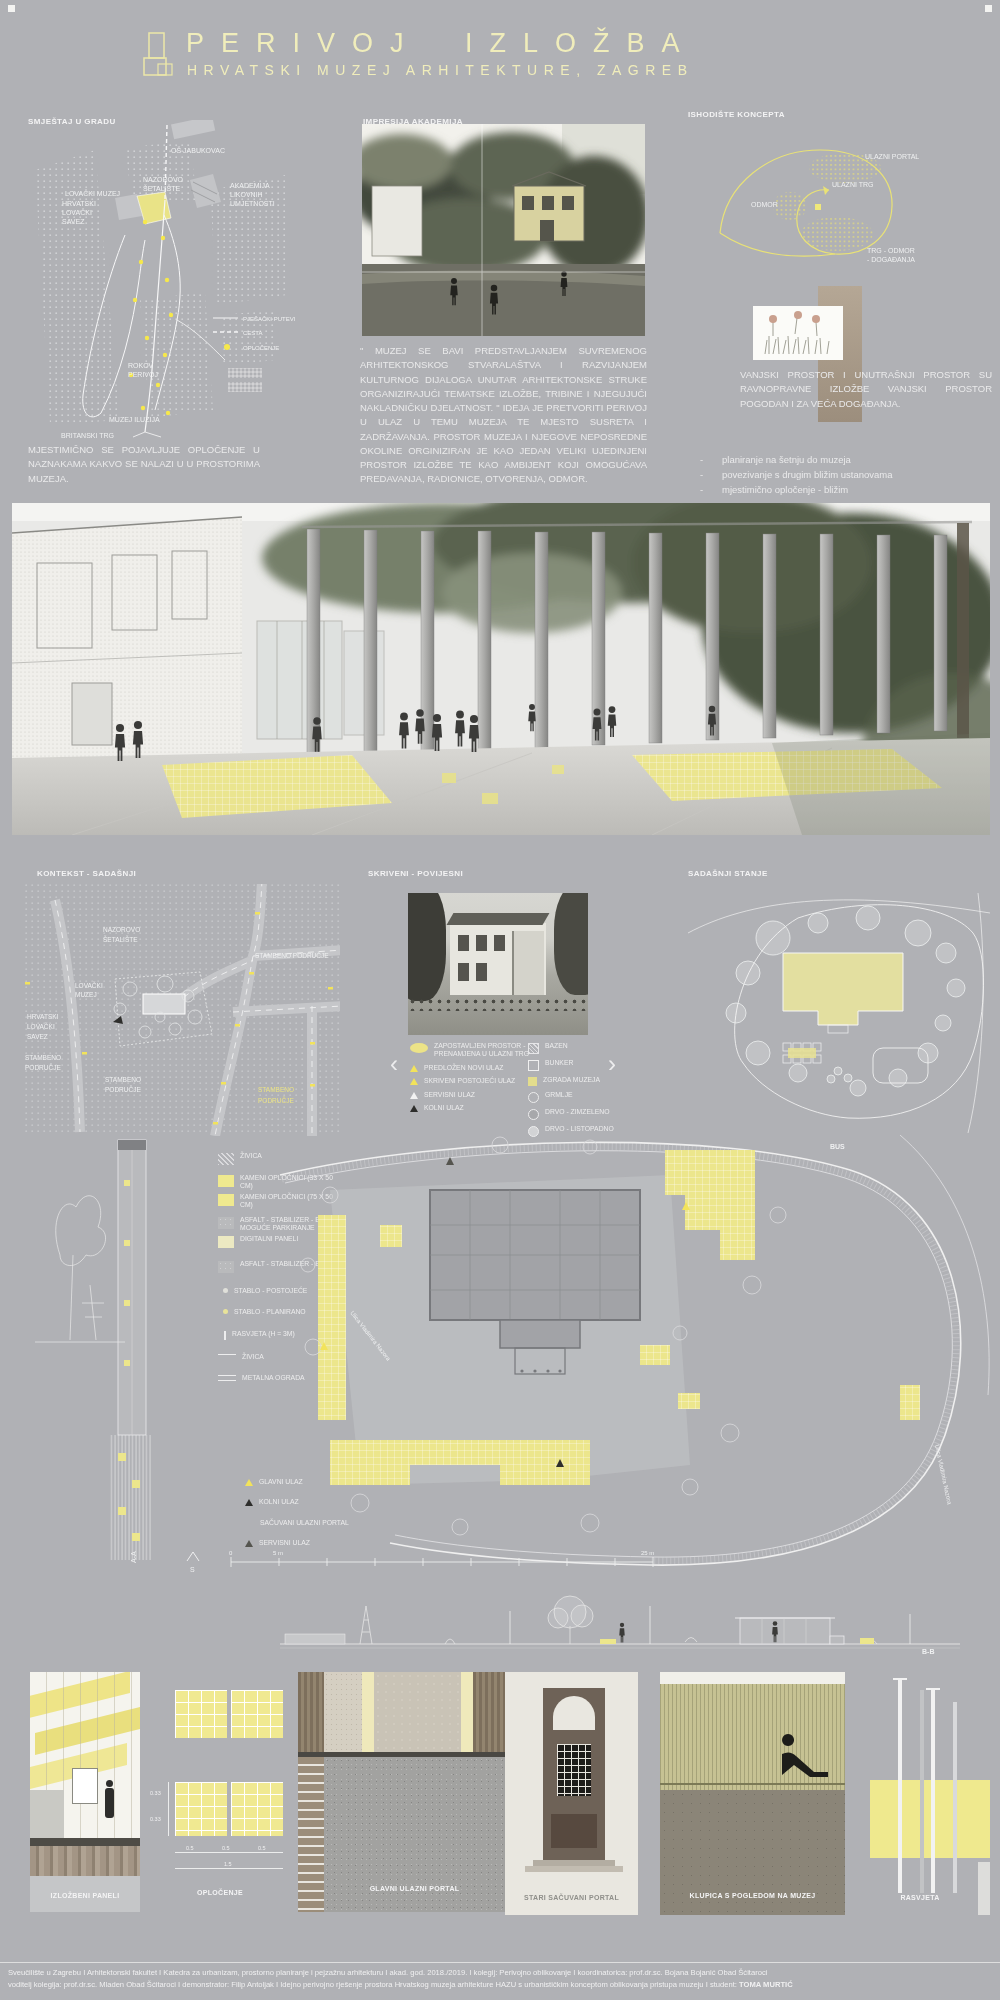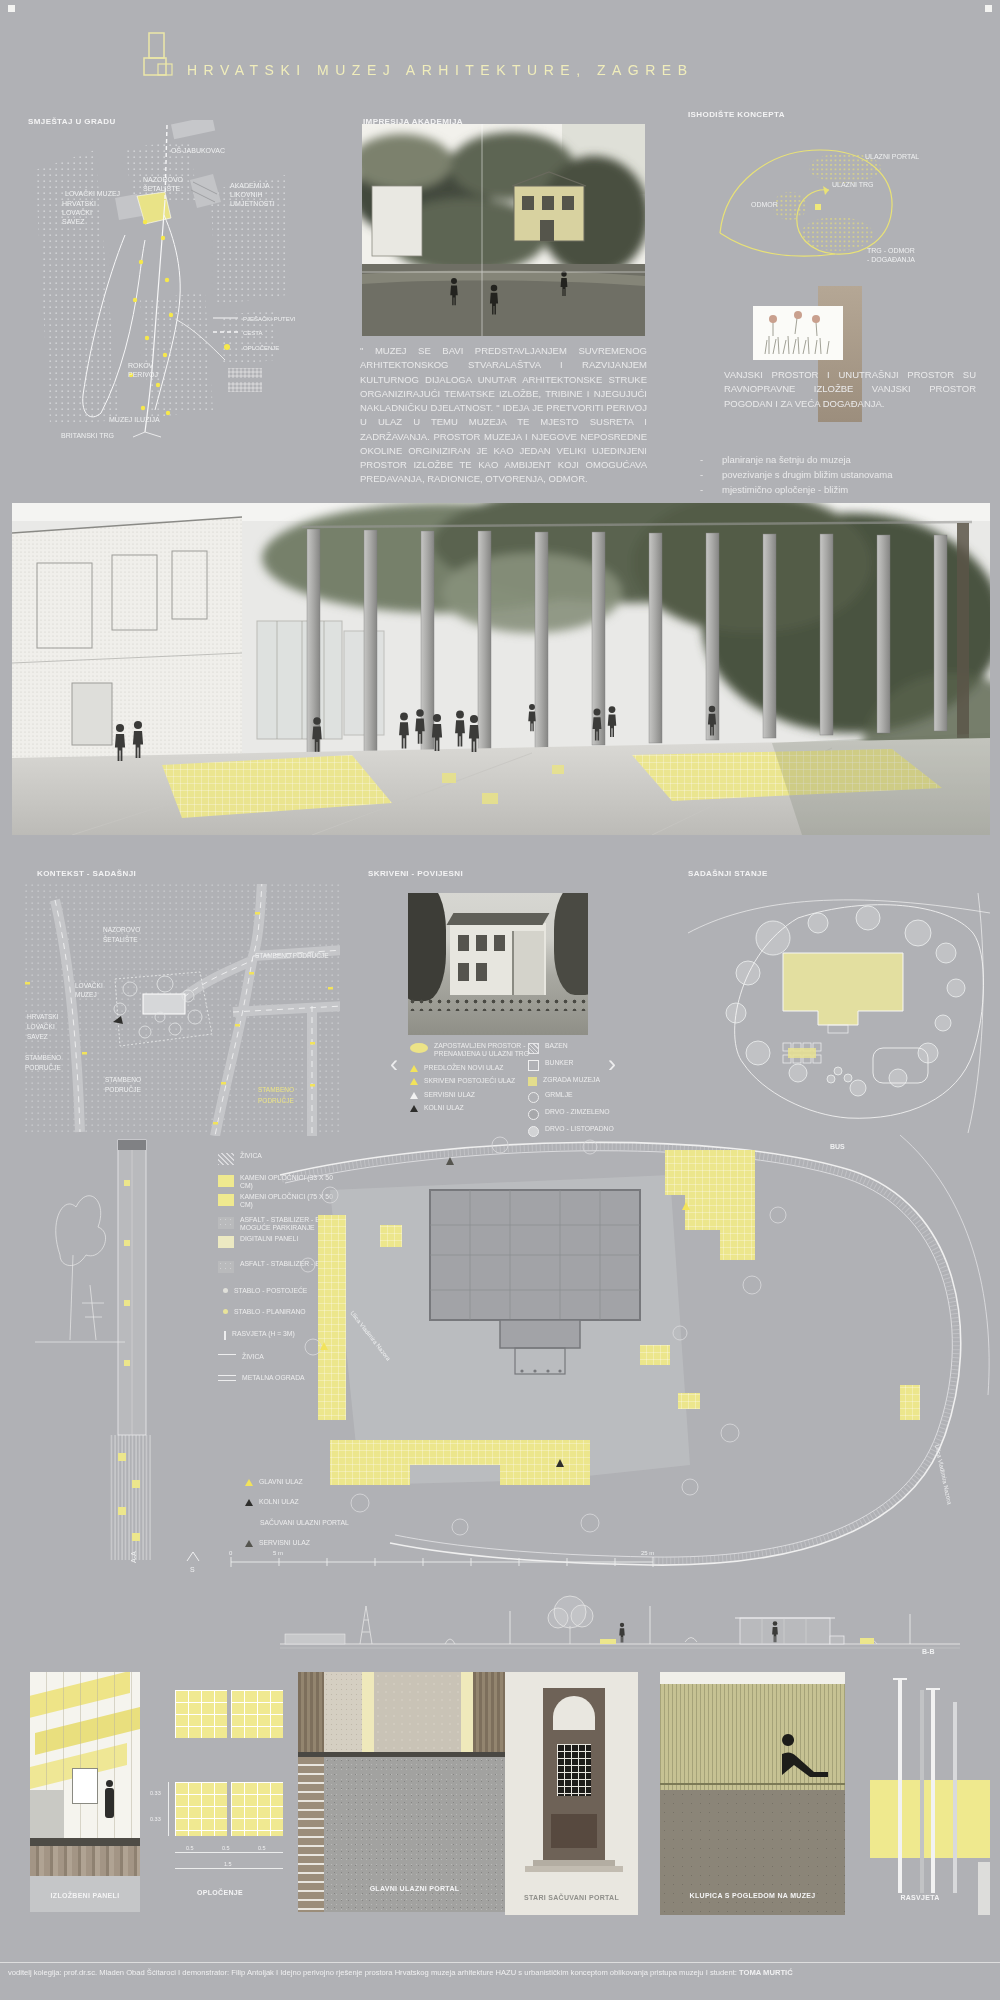--- a/index.html
+++ b/index.html
@@ -89,20 +89,21 @@
   </svg>
 
   <div class="abs" style="left:8px;top:5px;width:7px;height:7px;background:#f3f3f1"></div>
   <div class="abs" style="left:985px;top:5px;width:7px;height:7px;background:#f3f3f1"></div>
 
   <svg class="abs" style="left:142px;top:31px" width="36" height="50">
     <rect x="7" y="2" width="15" height="25" fill="none" stroke="#ece7a8" stroke-width="1.5"></rect>
     <rect x="2" y="27" width="22" height="17" fill="none" stroke="#ece7a8" stroke-width="1.5"></rect>
     <rect x="16" y="33" width="14" height="11" fill="none" stroke="#ece7a8" stroke-width="1.2"></rect>
   </svg>
+  <div class="abs" style="left:186px;top:28px;font-size:27px;letter-spacing:17px;word-spacing:20px;color:#f0edbb;white-space:nowrap">PERIVOJ IZLOŽBA</div>
   <div class="abs" style="left:187px;top:62px;font-size:14px;letter-spacing:6.5px;color:#f0edbb;white-space:nowrap">HRVATSKI MUZEJ ARHITEKTURE, ZAGREB</div>
 
   <div class="abs hd" style="left:28px;top:117px">SMJEŠTAJ U GRADU</div>
   <svg class="abs" style="left:25px;top:120px" width="280" height="318" viewBox="0 0 280 318">
     <g opacity="0.85">
       <polygon points="10,50 70,30 95,300 25,305" fill="url(#dotsG)"></polygon>
       <polygon points="100,28 165,20 172,80 108,88" fill="url(#dotsG)"></polygon>
       <polygon points="185,70 260,55 262,175 192,185" fill="url(#dotsG)"></polygon>
       <polygon points="115,180 180,172 188,290 125,298" fill="url(#dotsG)"></polygon>
       <polygon points="195,195 250,190 252,240 198,245" fill="url(#dotsG)"></polygon>
@@ -154,20 +155,21 @@
       <path d="M188,198 L213,198" stroke="#f4f4f5" stroke-width="1"></path>
       <text x="218" y="201" class="t6">PJEŠAČKI PUTEVI</text>
       <path d="M188,212 L213,212" stroke="#f4f4f5" stroke-width="1.4" stroke-dasharray="4,3"></path>
       <text x="218" y="215" class="t6">CESTA</text>
       <circle cx="202" cy="227" r="3" fill="#f6e84b"></circle>
       <text x="218" y="230" class="t6">OPLOČENJE</text>
       <rect x="203" y="248" width="34" height="10" fill="url(#gridW)"></rect>
       <rect x="203" y="262" width="34" height="10" fill="url(#gridW)"></rect>
     </g>
   </svg>
+  <div class="abs par" style="left:28px;top:443px;width:232px">MJESTIMIČNO SE POJAVLJUJE OPLOČENJE U NAZNAKAMA KAKVO SE NALAZI U U PROSTORIMA MUZEJA.</div>
 
   <div class="abs hd" style="left:363px;top:117px">IMPRESIJA AKADEMIJA</div>
   <svg class="abs" style="left:362px;top:124px" width="283" height="212" viewBox="0 0 283 212">
     <rect width="283" height="212" fill="#f2f1ec"></rect>
     <rect x="0" y="150" width="120" height="62" fill="#e6e3d2"></rect>
     <rect x="200" y="0" width="83" height="70" fill="#dfe0d8"></rect>
     <g filter="url(#soft)">
       <ellipse cx="60" cy="70" rx="70" ry="45" fill="#434a3c"></ellipse>
       <ellipse cx="150" cy="42" rx="62" ry="34" fill="#5d6553"></ellipse>
       <ellipse cx="232" cy="92" rx="55" ry="60" fill="#49503f"></ellipse>
@@ -215,21 +217,21 @@
   <svg class="abs" style="left:753px;top:306px" width="90" height="54">
     <rect width="90" height="54" fill="#fbfbf8"></rect>
     <g stroke="#7a7a6c" stroke-width="0.7" fill="none">
       <path d="M12,48 L14,34 M16,48 L16,30 M20,48 L23,33 M26,48 L25,31 M30,48 L33,34 M36,48 L35,30 M40,48 L43,33 M46,48 L45,31 M50,48 L53,34 M56,48 L55,31 M62,48 L64,34 M68,48 L67,32 M74,48 L76,35"></path>
       <path d="M20,30 L20,16 M42,28 L44,12 M64,30 L63,16"></path>
     </g>
     <circle cx="20" cy="13" r="4" fill="#c9a08e"></circle>
     <circle cx="45" cy="9" r="4" fill="#c9a08e"></circle>
     <circle cx="63" cy="13" r="4" fill="#c9a08e"></circle>
   </svg>
-  <div class="abs par" style="left:724px;top:368px;width:252px">VANJSKI PROSTOR I UNUTRAŠNJI PROSTOR SU RAVNOPRAVNE IZLOŽBE VANJSKI PROSTOR POGODAN I ZA VEĆA DOGAĐANJA.</div>
+  <div class="abs par" style="left:740px;top:368px;width:252px">VANJSKI PROSTOR I UNUTRAŠNJI PROSTOR SU RAVNOPRAVNE IZLOŽBE VANJSKI PROSTOR POGODAN I ZA VEĆA DOGAĐANJA.</div>
   <div class="abs" style="left:700px;top:452px;width:280px;font-size:9.5px;line-height:1.6;color:#eaeaeb">
     <div style="display:flex">
         <span style="width:22px">-</span>
         <span>planiranje na šetnju do muzeja</span>
       </div>
     <div style="display:flex">
         <span style="width:22px">-</span>
         <span>povezivanje s drugim bližim ustanovama</span>
       </div>
     <div style="display:flex">
@@ -736,16 +738,17 @@
     <div class="abs" style="left:55px;top:18px;width:4px;height:203px;background:#c2c3c5"></div>
     <div class="abs" style="left:66px;top:18px;width:4px;height:203px;background:#f2f2f2"></div>
     <div class="abs" style="left:88px;top:30px;width:4px;height:191px;background:#d8d9db"></div>
     <div class="abs" style="left:28px;top:6px;width:14px;height:2px;background:#f2f2f2"></div>
     <div class="abs" style="left:61px;top:16px;width:14px;height:2px;background:#f2f2f2"></div>
     <div class="abs" style="left:113px;top:190px;width:12px;height:53px;background:#dddddb"></div>
     <div class="abs plabel" style="left:0;top:222px;width:110px">RASVJETA</div>
   </div>
 
   <div class="abs footer" style="left:0;top:1962px;width:984px;height:38px">
+    <div>Sveučilište u Zagrebu I Arhitektonski fakultet I Katedra za urbanizam, prostorno planiranje i pejzažnu arhitekturu I akad. god. 2018./2019. I kolegij: Perivojno oblikovanje I koordinatorica: prof.dr.sc. Bojana Bojanić Obad Šćitaroci</div>
     <div><span>voditelj kolegija: prof.dr.sc. Mladen Obad Šćitaroci I demonstrator: Filip Antoljak I Idejno perivojno rješenje prostora Hrvatskog muzeja arhitekture HAZU s urbanističkim konceptom oblikovanja pristupa muzeju I student:</span> <span style="font-weight:bold">TOMA MURTIĆ</span></div>
   </div>
 
 </div>
 
 </body></html>

